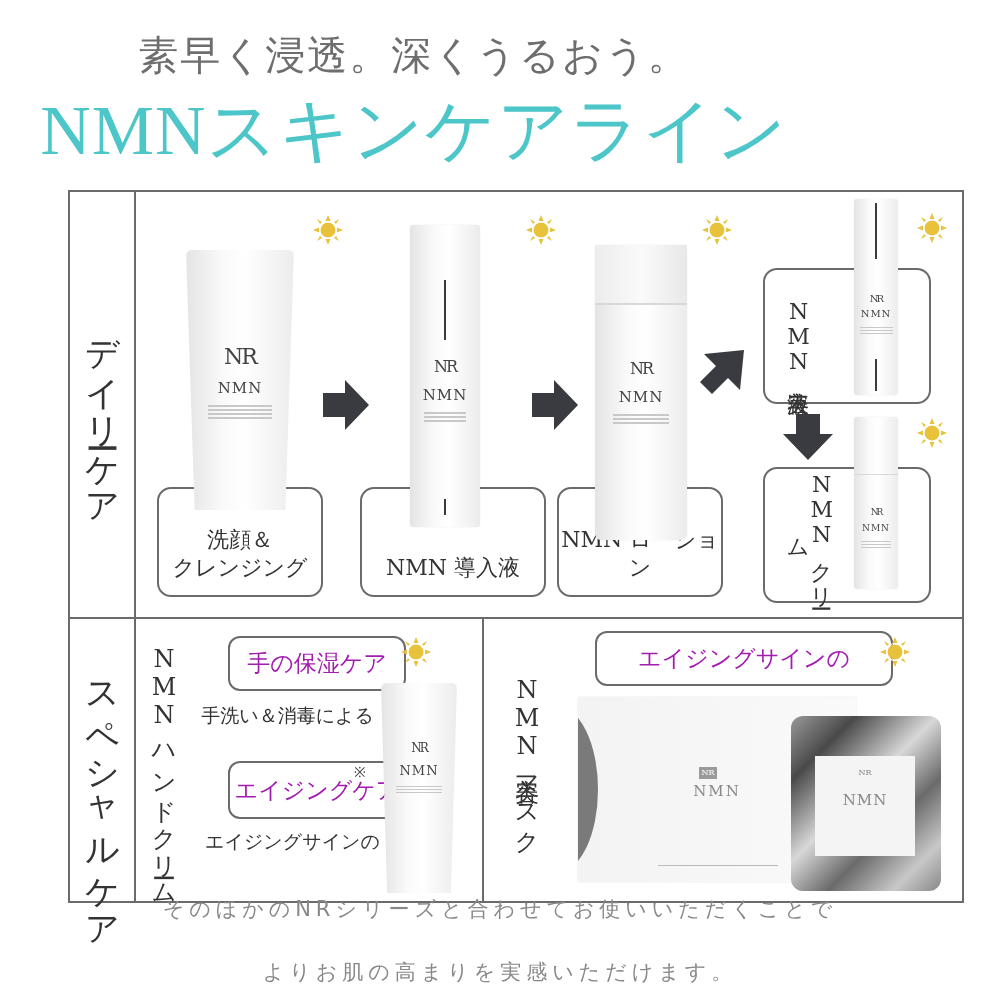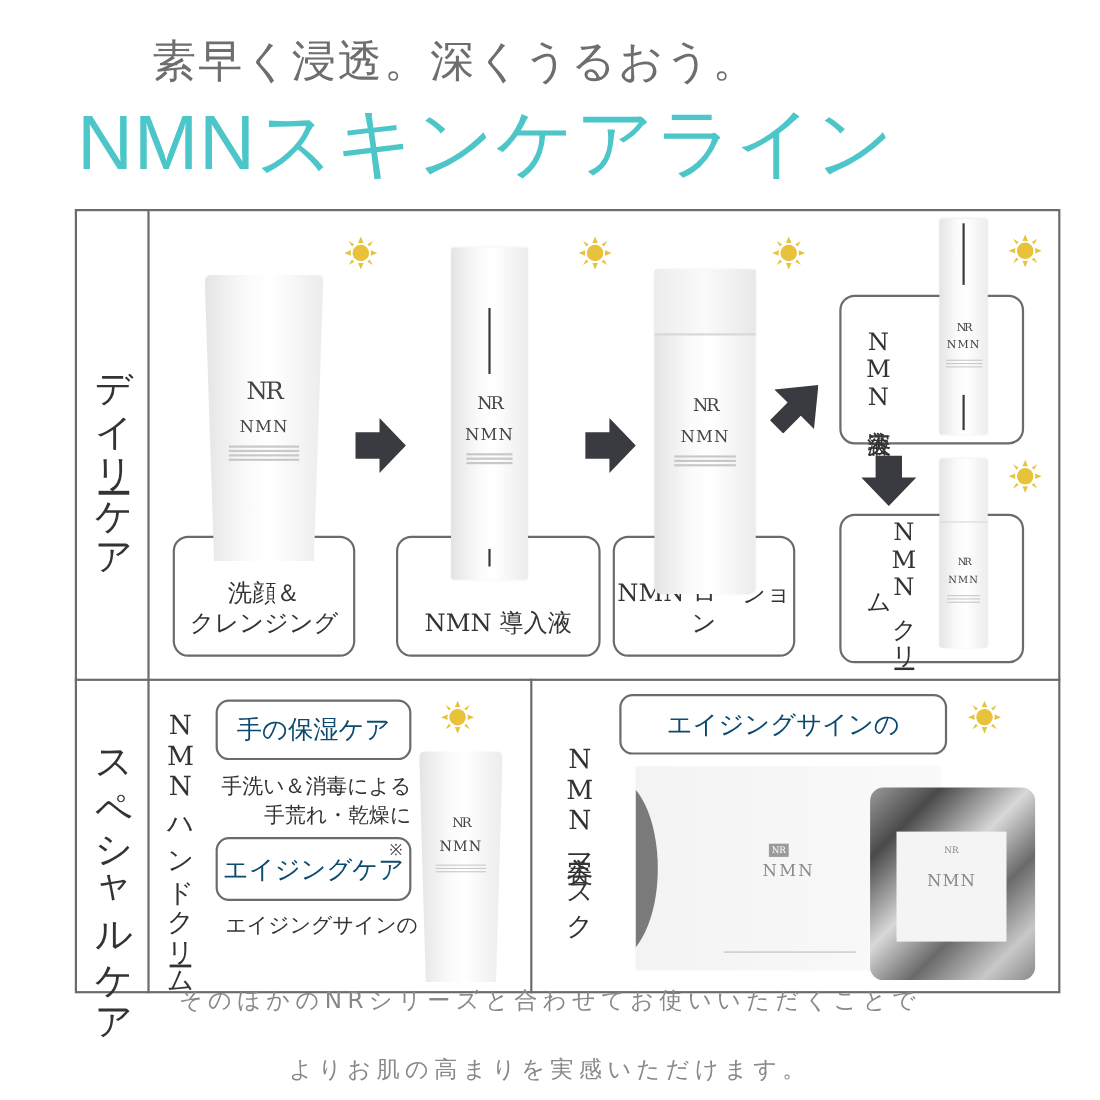--- a/index.html
+++ b/index.html
@@ -1,21 +1,21 @@
 <!DOCTYPE html>
 <html><head>
 <meta charset="utf-8">
 <style>
   * { box-sizing: border-box; margin: 0; padding: 0; }
   html, body { width: 1000px; height: 1000px; background: #ffffff; overflow: hidden; }
   body { position: relative; font-family: "DejaVu Serif", "Liberation Serif", serif; color: #333; }
 
-  .headline { position: absolute; left: 0; width: 828px; text-align: center; font-family: Liberation Sans, sans-serif; }
+  .headline { position: absolute; left: 0; width: 828px; text-align: center; font-family: Liberation Serif, serif; }
   .headline.sub { top: 28px; font-size: 40px; color: #6e6e6e; letter-spacing: 2px; }
-  .headline.main { top: 84px; font-size: 70px; color: #4cc6c8; letter-spacing: 1px; font-weight: 300; margin-left: 28px; }
+  .headline.main { top: 84px; font-size: 70px; color: #4cc6c8; letter-spacing: 1px; font-weight: 300; }
 
   .frame { position: absolute; left: 68px; top: 190px; width: 896px; height: 713px; border: 2px solid #6b6b6b; }
   .hline { position: absolute; left: 68px; top: 617px; width: 896px; height: 2px; background: #6b6b6b; }
   .vline1 { position: absolute; left: 134px; top: 190px; width: 2px; height: 713px; background: #6b6b6b; }
   .vline2 { position: absolute; left: 482px; top: 617px; width: 2px; height: 286px; background: #6b6b6b; }
 
   .vtext { position: absolute; writing-mode: vertical-rl; text-orientation: upright; color: #333; font-family: "DejaVu Serif", "Liberation Serif", serif; letter-spacing: 0px; }
 
   .cat-daily { left: 80px; top: 315px; font-size: 34px; }
   .cat-special { left: 80px; top: 660px; font-size: 34px; }
@@ -31,21 +31,21 @@
   .tube { clip-path: polygon(0 0, 100% 0, 92% 100%, 8% 100%); border-radius: 6px 6px 0 0; }
   .cap-dark { position: absolute; left: 50%; width: 3px; background: #3a3a3a; transform: translateX(-50%); }
 
   .arrow { position: absolute; }
 
   .sun { position: absolute; width: 30px; height: 30px; }
   .moon { position: absolute; width: 22px; height: 22px; }
 
   .right-text { position: absolute; font-family: Liberation Sans, sans-serif; color: #333; text-align: right; font-size: 19px; line-height: 1.35; }
 
-  .pill { position: absolute; border: 2px solid #6b6b6b; border-radius: 12px; background: #fff; display: flex; align-items: center; justify-content: center; font-size: 23px; color: #0c4a6e; }
+  .pill { position: absolute; border: 2px solid #6b6b6b; border-radius: 12px; background: #fff; display: flex; align-items: center; justify-content: center; font-size: 23px; color: #a21caf; margin-left: 32px; }
   .note-mark { position: absolute; font-size: 14px; color: #444; }
 
   .footer { position: absolute; left: 0; width: 1000px; text-align: center; font-family: "DejaVu Sans", "Liberation Sans", sans-serif; color: #888; font-size: 21px; letter-spacing: 5px; }
   .footer.l1 { top: 895px; }
   .footer.l2 { top: 958px; }
 
   .mask-box { position: absolute; left: 578px; top: 697px; width: 278px; height: 185px; background: linear-gradient(90deg, #f3f3f3, #fafafa); box-shadow: 0 0 2px rgba(0,0,0,0.1); overflow: hidden; }
   .mask-box .swoosh { position: absolute; left: -60px; top: 10px; width: 80px; height: 165px; border-radius: 50%; background: #7a7a7a; }
   .mask-box .logo-sq { position: absolute; left: 121px; top: 70px; width: 18px; height: 12px; background: #9a9a9a; color: #fff; font-size: 8px; text-align: center; line-height: 12px; }
   .mask-box .nm { position: absolute; left: 0; width: 100%; top: 85px; text-align: center; font-size: 15px; color: #888; letter-spacing: 2px; }
@@ -249,21 +249,20 @@
     <path d="M16 2 A9 9 0 1 1 2 16 A7.5 7.5 0 0 0 16 2 Z" fill="#3a3b40"></path>
   </svg>
 
 <div class="vtext" style="left:152px; top:645px; font-size:24px; line-height:1;">NMNハンドクリーム</div>
 
 <div class="pill" style="left:196px; top:636px; width:178px; height:55px;">
   <span>手の保湿ケア</span>
 </div>
 <div class="right-text" style="left:196px; top:703px; width:178px;">
   <div>手洗い＆消毒による</div>
-  <div>手荒れ・乾燥に</div>
 </div>
 
 <div class="pill" style="left:196px; top:761px; width:178px; height:58px;">
   <span>エイジングケア</span>
 </div>
 <div class="note-mark" style="left:354px; top:762px;">※</div>
 <div class="right-text" style="left:190px; top:829px; width:190px;">
   <div>エイジングサインの</div>
 </div>
 

